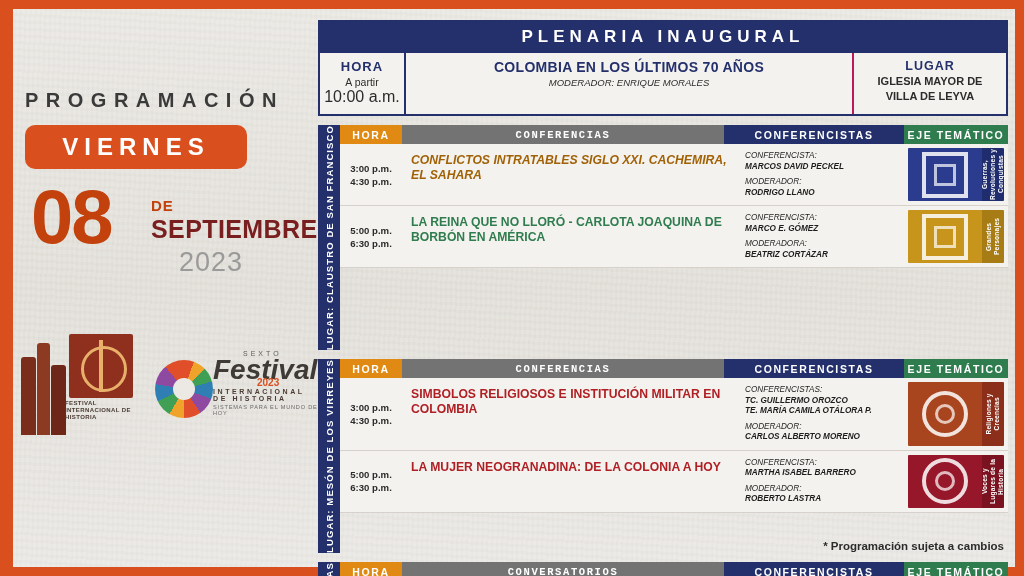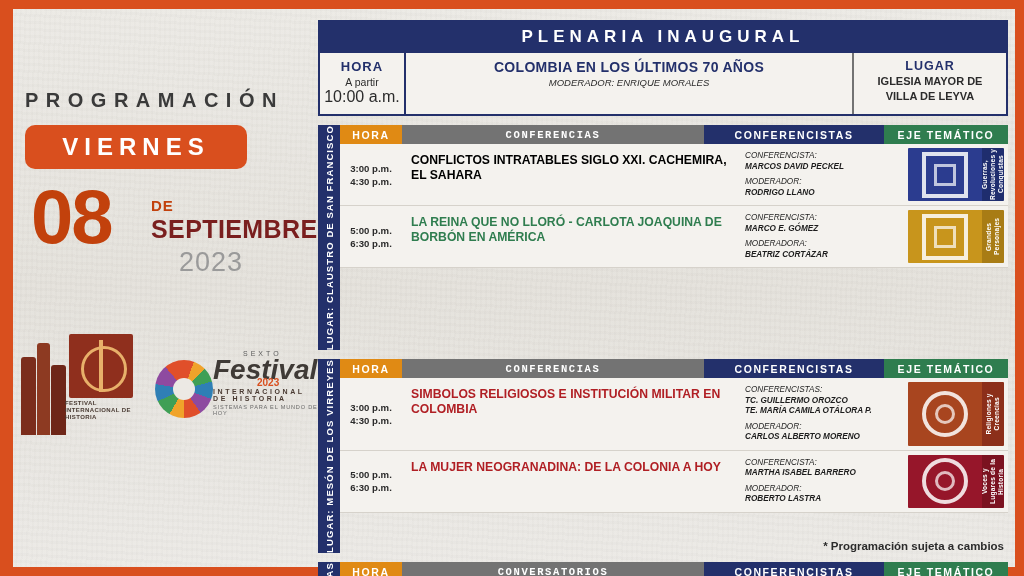--- a/index.html
+++ b/index.html
@@ -120,21 +120,21 @@
   }
   .hdr-plenaria{
     background:#23306b; color:#fff; text-align:center;
     font-size:17px; font-weight:800; letter-spacing:5px; padding:7px 8px 6px;
   }
   .plen-body{ display:flex; border:2px solid #23306b; border-top:0; background:#f4f2ee;}
   .plen-col1{ width:86px; padding:6px 4px 8px; text-align:center; border-right:2px solid #23306b;}
   .plen-col1 .lab{ color:#23306b; font-weight:800; font-size:13px; letter-spacing:1px;}
   .plen-col1 .t1{ color:#2b2b2b; font-size:10.5px; margin-top:2px;}
   .plen-col1 .t2{ color:#2b2b2b; font-size:16px;}
-  .plen-col2{ flex:1; padding:6px 8px 8px; text-align:center; border-right:2px solid #737373;}
+  .plen-col2{ flex:1; padding:6px 8px 8px; text-align:center; border-right:2px solid #be185d;}
   .plen-col2 .ttl{ color:#23306b; font-weight:800; font-size:14px; letter-spacing:0.3px;}
   .plen-col2 .l1{ color:#2b2b2b; font-size:10px; font-style:italic; font-weight:700; margin-top:4px;}
   .plen-col2 .l2{ color:#2b2b2b; font-size:9.5px; font-style:italic; margin-top:2px;}
   .plen-col3{ width:152px; padding:6px 4px 8px; text-align:center;}
   .plen-col3 .lab{ color:#23306b; font-weight:800; font-size:12.5px; letter-spacing:1px;}
   .plen-col3 .t{ color:#2b2b2b; font-size:11px; font-weight:700; margin-top:2px; line-height:13px;}
 
   
   .block{ display:flex; margin-top:9px; }
   .side{
@@ -145,21 +145,21 @@
     writing-mode:vertical-rl; transform:rotate(180deg);
     font-size:9.5px; font-weight:800; letter-spacing:1.1px; text-align:center; line-height:11px;
   }
   .block-main{ flex:1; }
   .row-head{ display:flex; height:19px; }
   .rh{ color:#fff; font-size:10.5px; font-weight:800; letter-spacing:1.6px;
        display:flex; align-items:center; justify-content:center;}
   .rh-hora{ width:62px; background:#e08a14;}
   .rh-conf{ flex:1; background:#737373;font-family:Liberation Mono, monospace;}
   .rh-pers{ width:180px; background:#23306b;}
-  .rh-eje{ width:124px; background:#2f7d4f;}
+  .rh-eje{ width:104px; background:#2f7d4f;}
 
   .row{ display:flex; border-bottom:1px solid #d6d2cb; background:#f4f2ee; }
   .c-hora{
     width:62px; padding:8px 2px; text-align:center; font-size:9.6px; color:#2b2b2b;
     font-weight:700; line-height:13px;
     display:flex; flex-direction:column; justify-content:center;
   }
   .c-conf{ flex:1; padding:9px 9px; font-size:12.2px; font-weight:800; line-height:15px;}
   .c-pers{ width:166px; padding:7px 7px; font-size:8.2px; line-height:10.5px; color:#1d1d1d;}
   .c-pers .role{ font-style:italic; }
@@ -261,21 +261,21 @@
             <div class="rh rh-hora">HORA</div>
             <div class="rh rh-conf">CONFERENCIAS</div>
             <div class="rh rh-pers">CONFERENCISTAS</div>
             <div class="rh rh-eje">EJE TEMÁTICO</div>
           </div>
           <div class="row">
             <div class="c-hora">
               <div>3:00 p.m.</div>
               <div>4:30 p.m.</div>
             </div>
-            <div class="c-conf" style="color: #000000;">CONFLICTOS INTRATABLES SIGLO XXI. CACHEMIRA, EL SAHARA</div>
+            <div class="c-conf" style="color: #a16207; font-style: italic;">CONFLICTOS INTRATABLES SIGLO XXI. CACHEMIRA, EL SAHARA</div>
             <div class="c-pers">
               <div class="role">CONFERENCISTA:</div>
               <div class="nm">MARCOS DAVID PECKEL</div>
               <div class="gap"></div>
               <div class="role">MODERADOR:</div>
               <div class="nm">RODRIGO LLANO</div>
             </div>
             <div class="c-eje">
               <div class="eje-card">
                 <div class="eje-art" style="background: rgb(43, 60, 143);">

